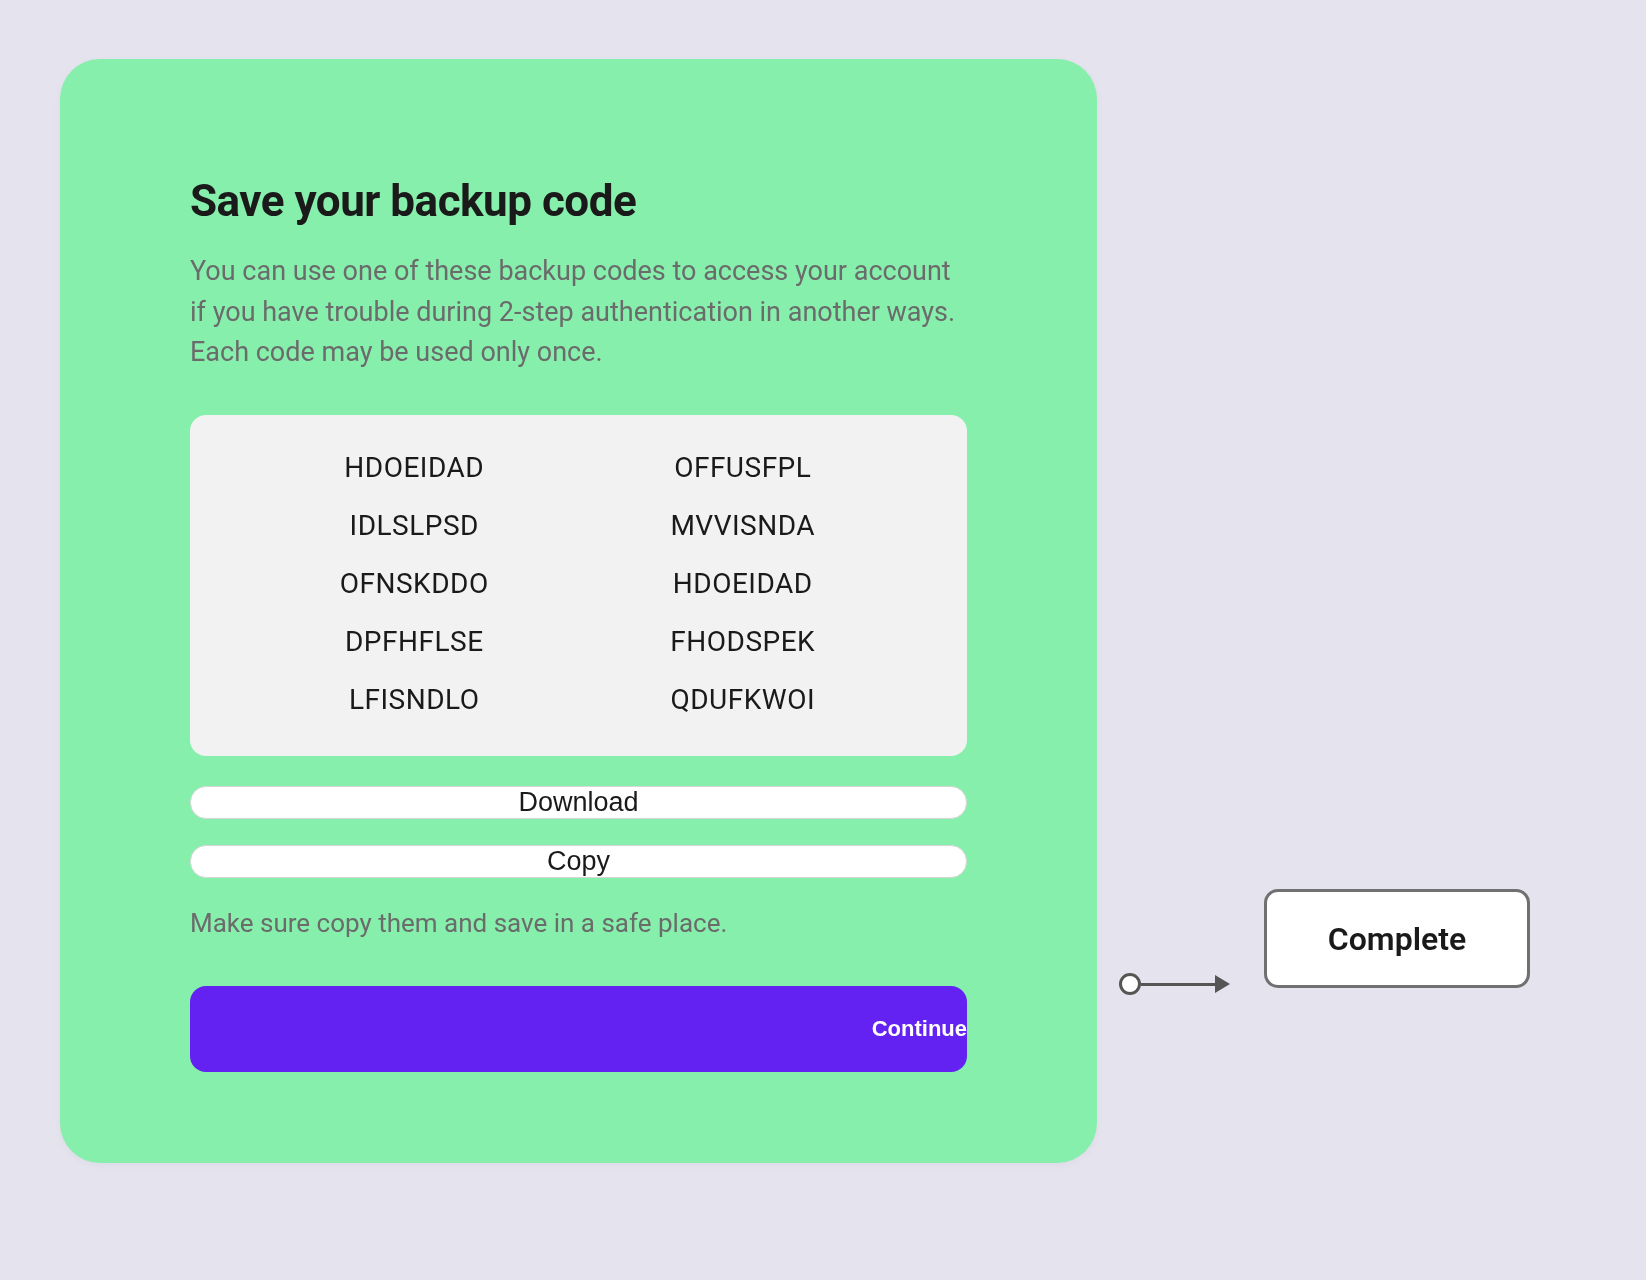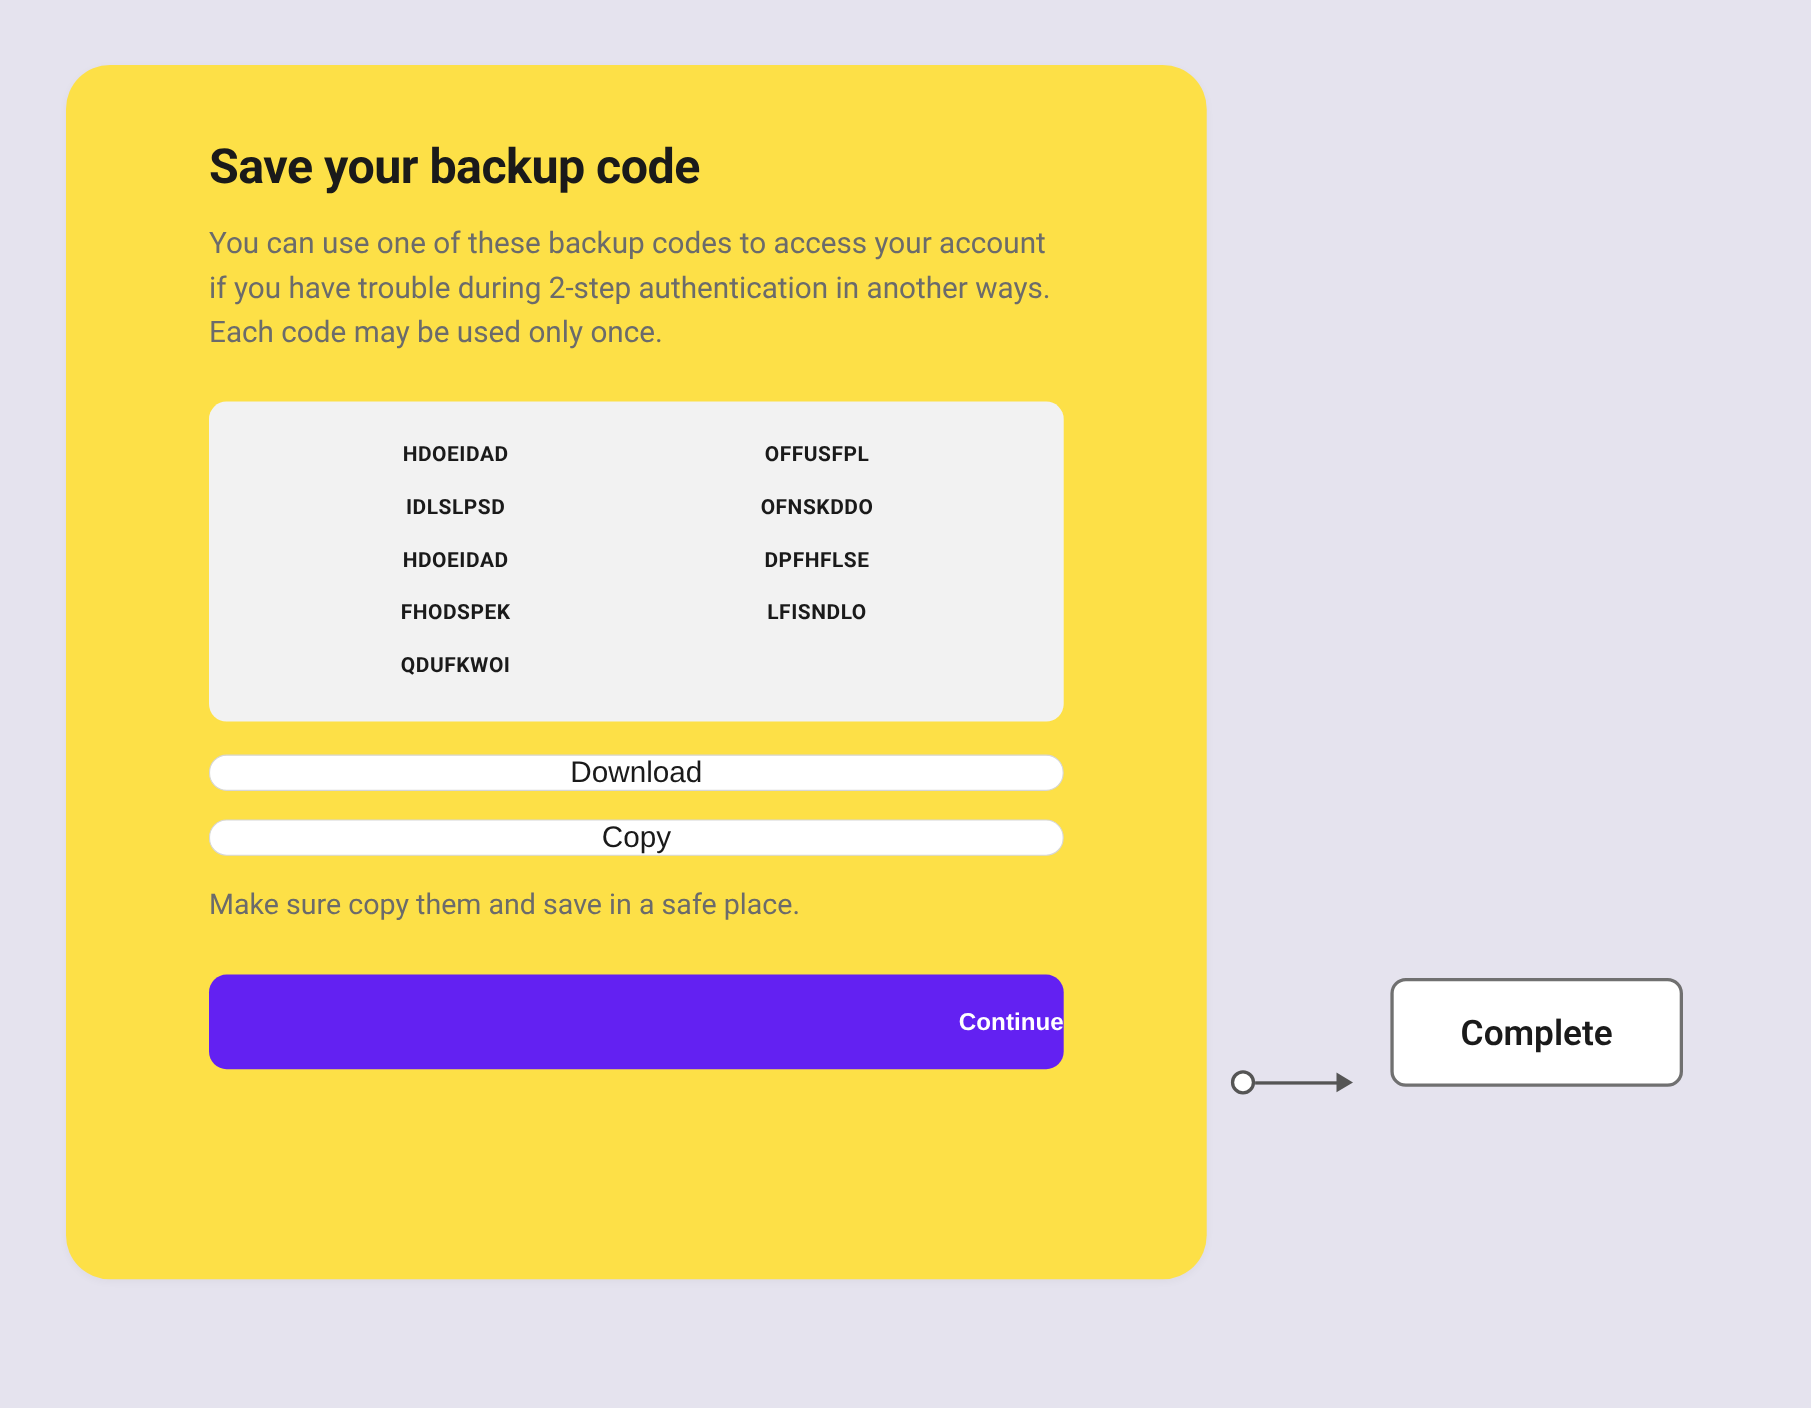--- a/index.html
+++ b/index.html
@@ -15,24 +15,24 @@
       height: 1280px;
       position: relative;
     }
     
     .modal-card {
       position: absolute;
       left: 60px;
       top: 59px;
       width: 1037px;
       height: 1104px;
-      background-color: #fde047;
+      background-color: #86efac;
       border-radius: 40px;
       box-shadow: 0 2px 8px rgba(0,0,0,0.04);
-      padding: 66px 130px 130px 130px;
+      padding: 116px 130px 130px 130px;
     }
     
     .title {
       font-size: 44px;
       font-weight: 700;
       color: #1A1A1A;
       margin-bottom: 24px;
       letter-spacing: -0.5px;
     }
     
@@ -48,22 +48,22 @@
       background-color: #F2F2F2;
       border-radius: 16px;
       padding: 36px 60px 40px 60px;
       display: grid;
       grid-template-columns: 1fr 1fr;
       row-gap: 25px;
       margin-bottom: 30px;
     }
     
     .code-item {
-      font-size: 19px;
-      font-weight: 700;
+      font-size: 28px;
+      font-weight: 400;
       color: #1A1A1A;
       text-align: center;
       letter-spacing: 0.5px;
     }
     
     .action-buttons {
       display: flex;
       gap: 26px;
       margin-bottom: 30px;
       flex-direction: column;
@@ -152,20 +152,21 @@
 <body>
 
 <div class="modal-card">
   <h1 class="title">Save your backup code</h1>
   <p class="description">You can use one of these backup codes to access your account if you have trouble during 2-step authentication in another ways. Each code may be used only once.</p>
   
   <div class="codes-container">
     <div class="code-item">HDOEIDAD</div>
     <div class="code-item">OFFUSFPL</div>
     <div class="code-item">IDLSLPSD</div>
+    <div class="code-item">MVVISNDA</div>
     <div class="code-item">OFNSKDDO</div>
     <div class="code-item">HDOEIDAD</div>
     <div class="code-item">DPFHFLSE</div>
     <div class="code-item">FHODSPEK</div>
     <div class="code-item">LFISNDLO</div>
     <div class="code-item">QDUFKWOI</div>
   </div>
   
   <div class="action-buttons">
     <button class="secondary-button">Download</button>

